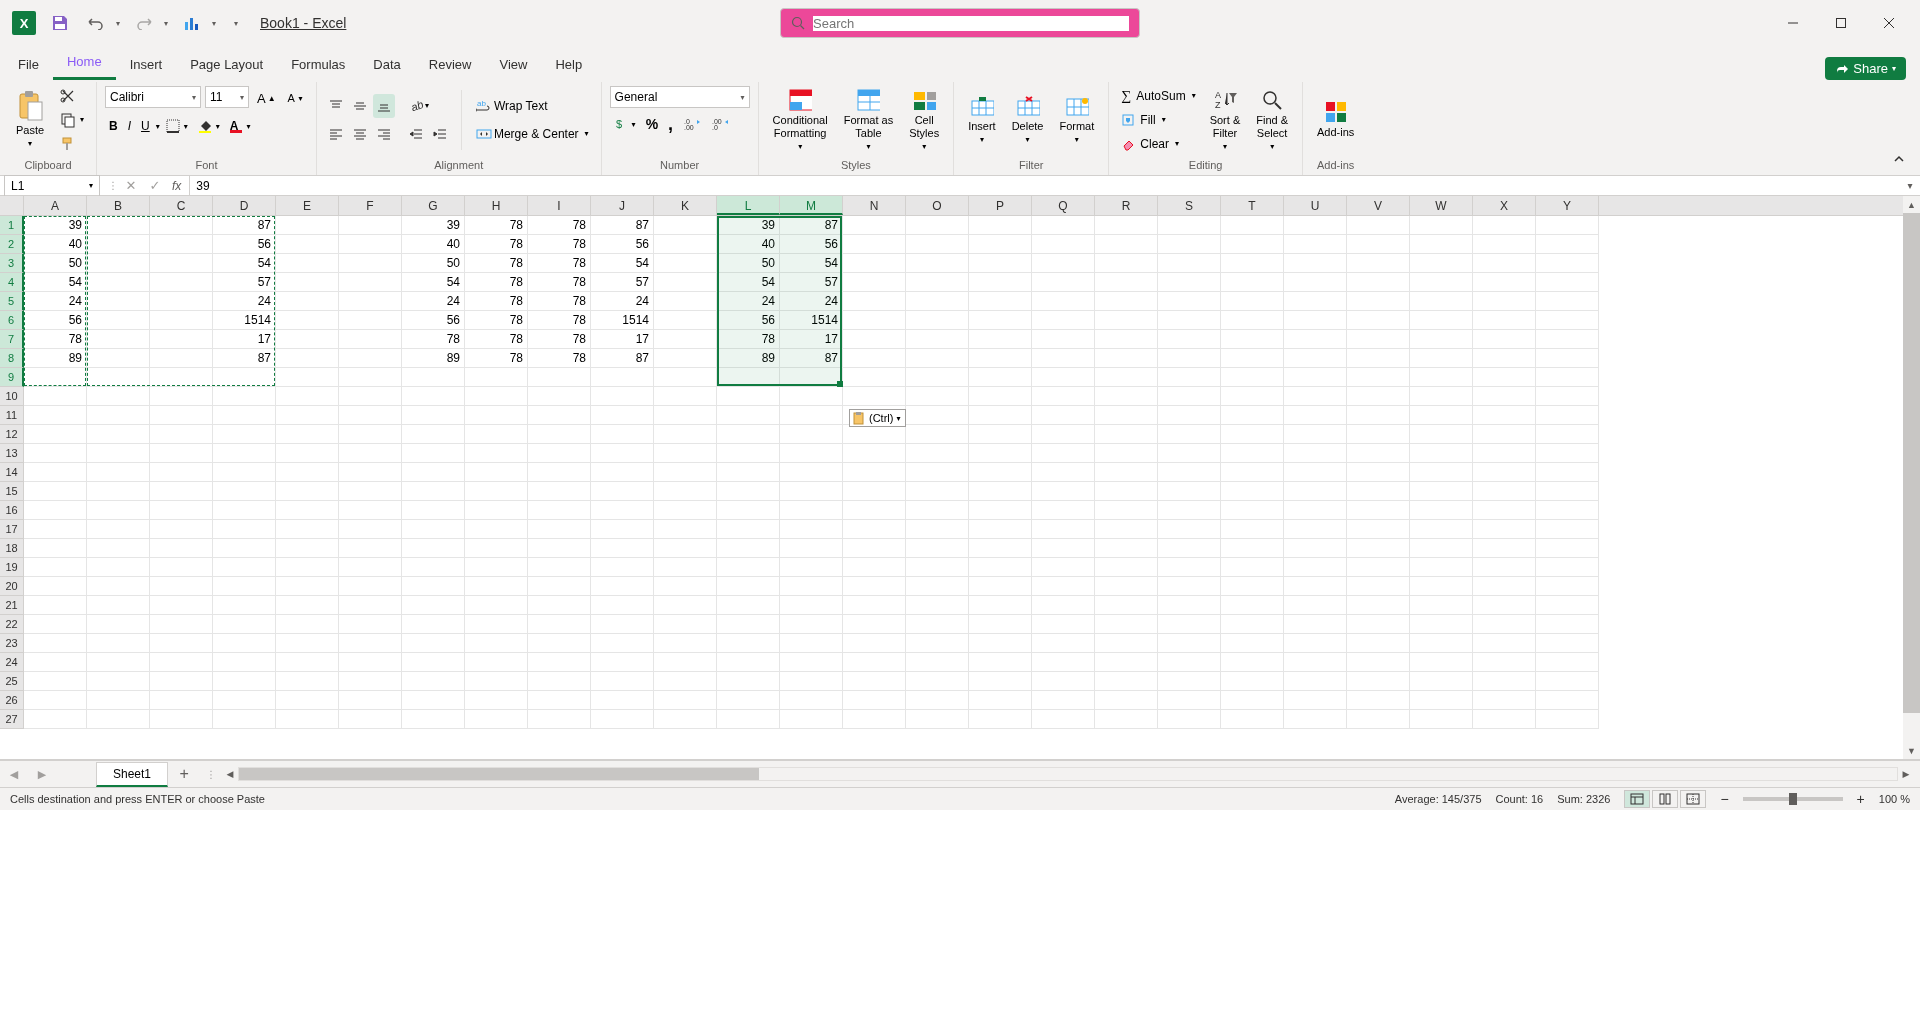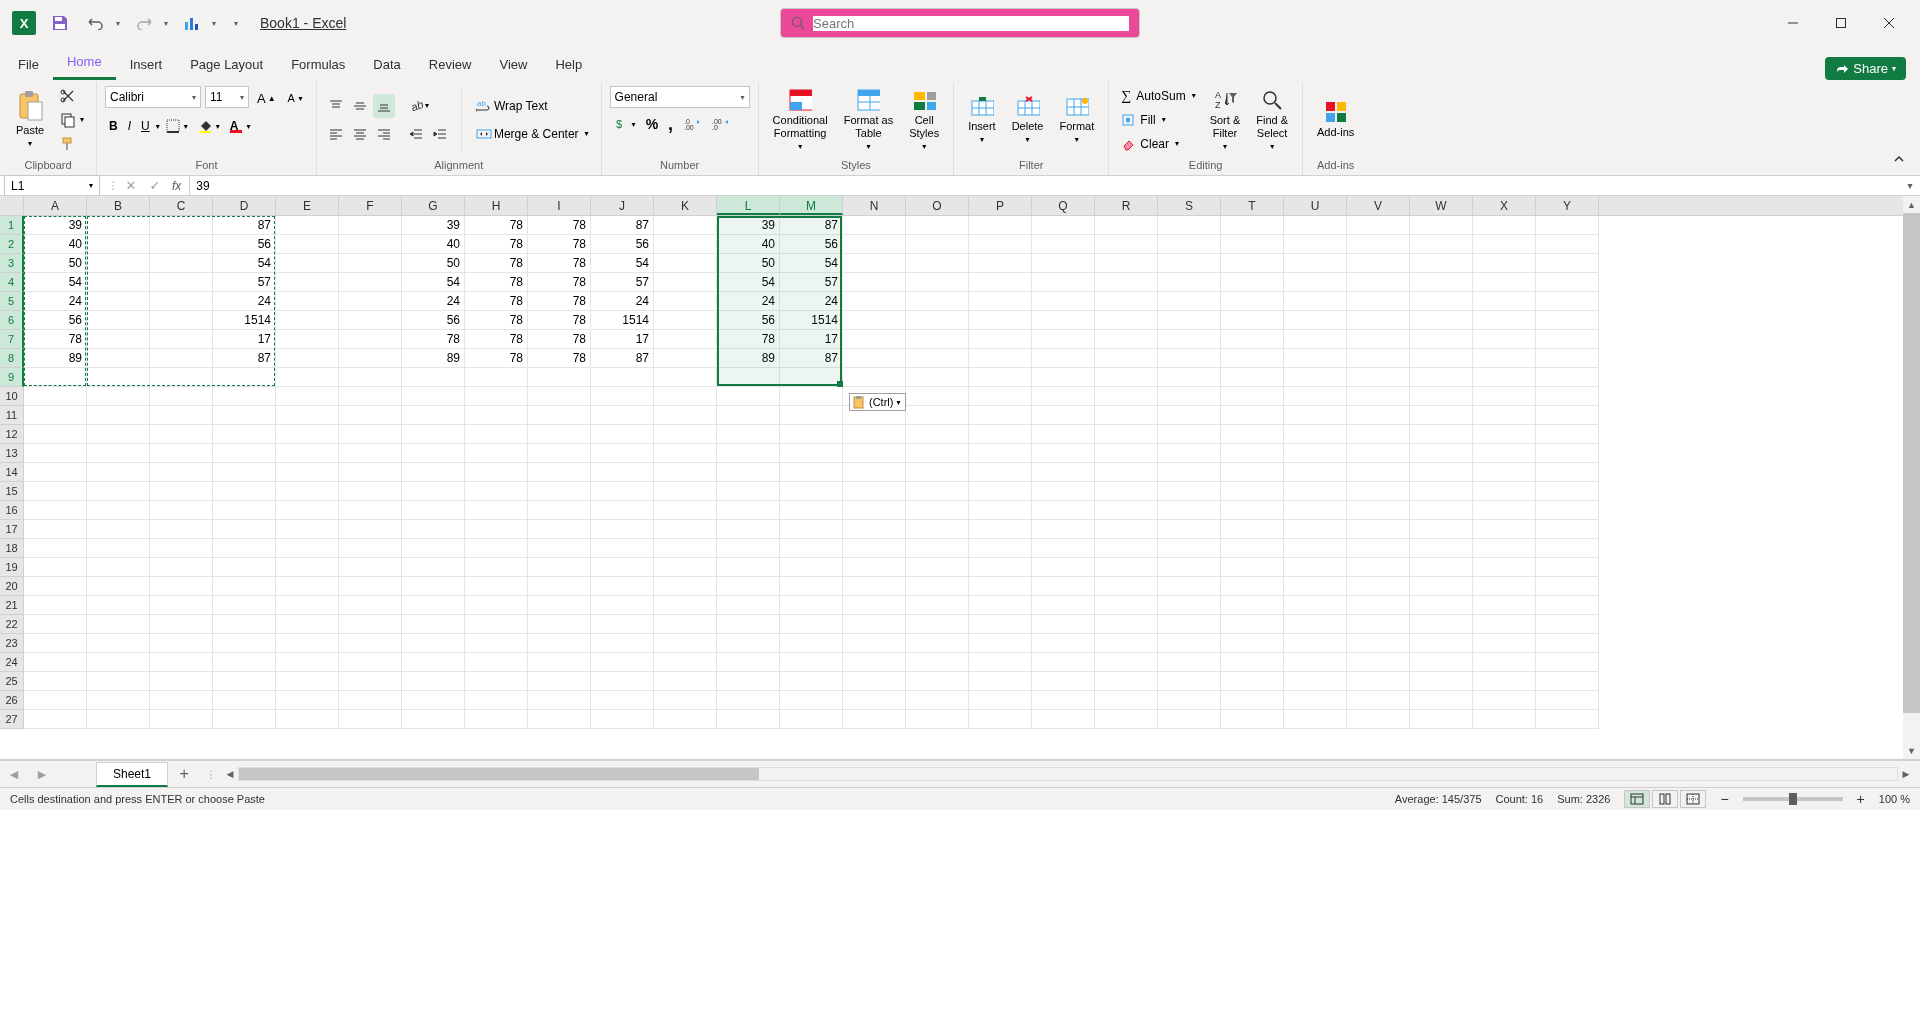--- a/index.html
+++ b/index.html
@@ -1385,21 +1385,21 @@
           <div class="cell"></div>
           <div class="cell"></div>
           <div class="cell"></div>
           <div class="cell"></div>
         </div>
         <div class="marching-rect" style="left: 0px; top: 0px; width: 62px; height: 170px;"></div>
         <div class="marching-rect" style="left: 63px; top: 0px; width: 188px; height: 170px;"></div>
         <div class="sel-rect" style="left: 693px; top: 0px; width: 125px; height: 170px;">
           <div class="sel-handle"></div>
         </div>
-        <div class="paste-smart" style="left: 825px; top: 177px;">
+        <div class="paste-smart" style="left: 825px; top: 193px;">
           <svg width="14" height="14">
             <rect x="2" y="2" width="9" height="11" fill="#f7c568" stroke="#c19139"></rect>
             <rect x="4" y="1" width="5" height="3" fill="#a19f9d"></rect>
           </svg>
           <span>(Ctrl)</span>
           <span style="font-size:8px">▾</span>
         </div>
       </div>
   </div>
   <div class="grid-scroll">

